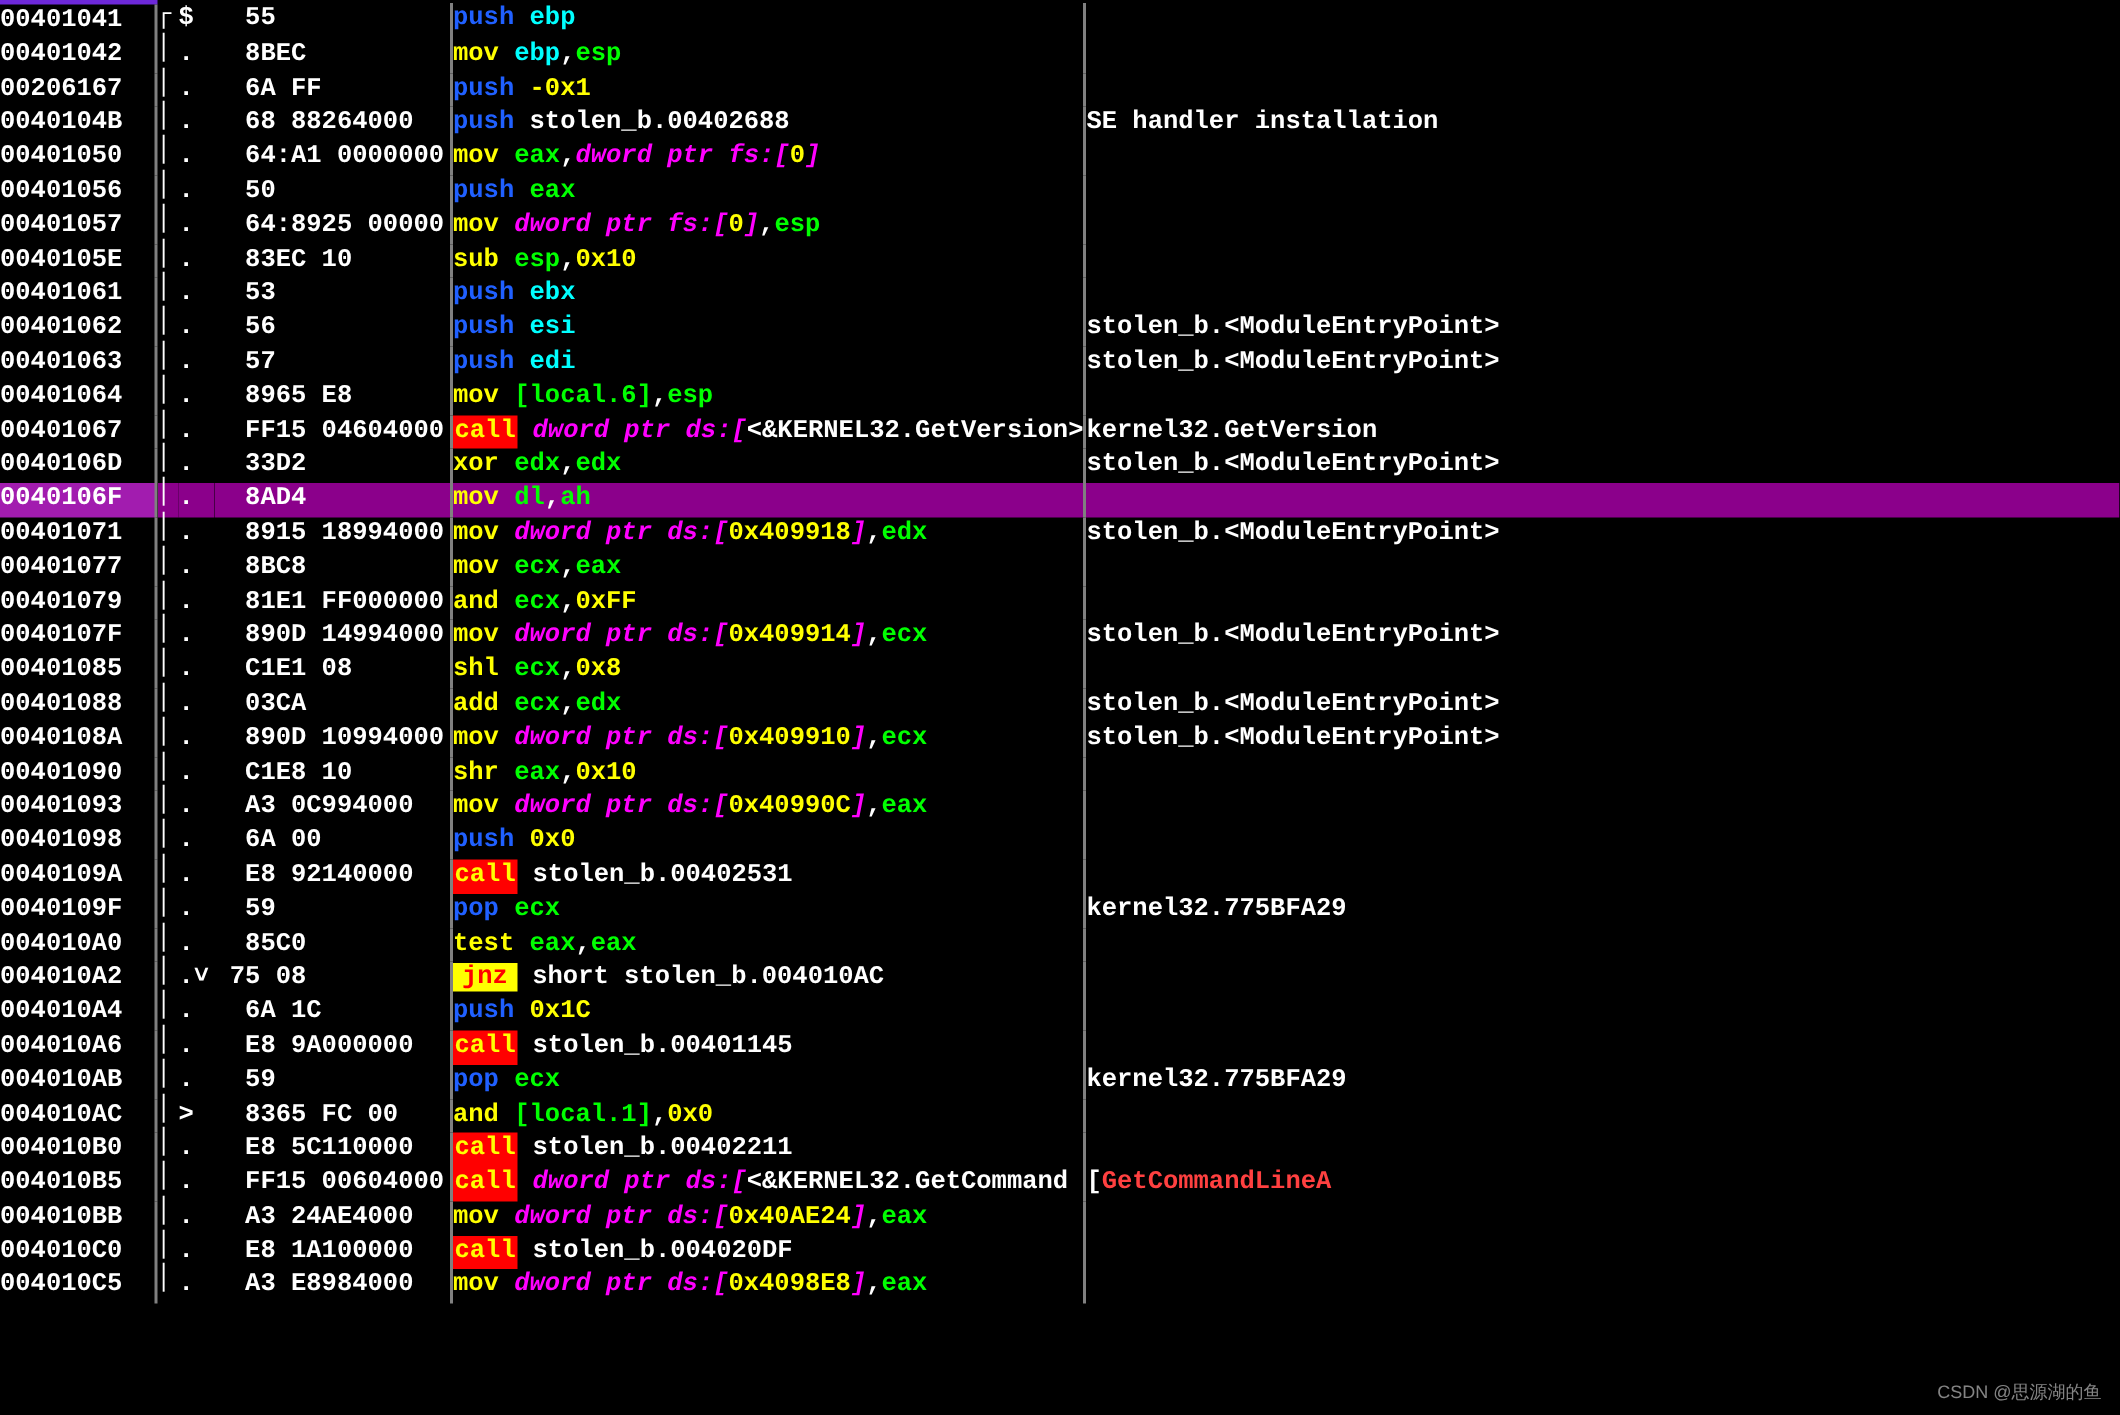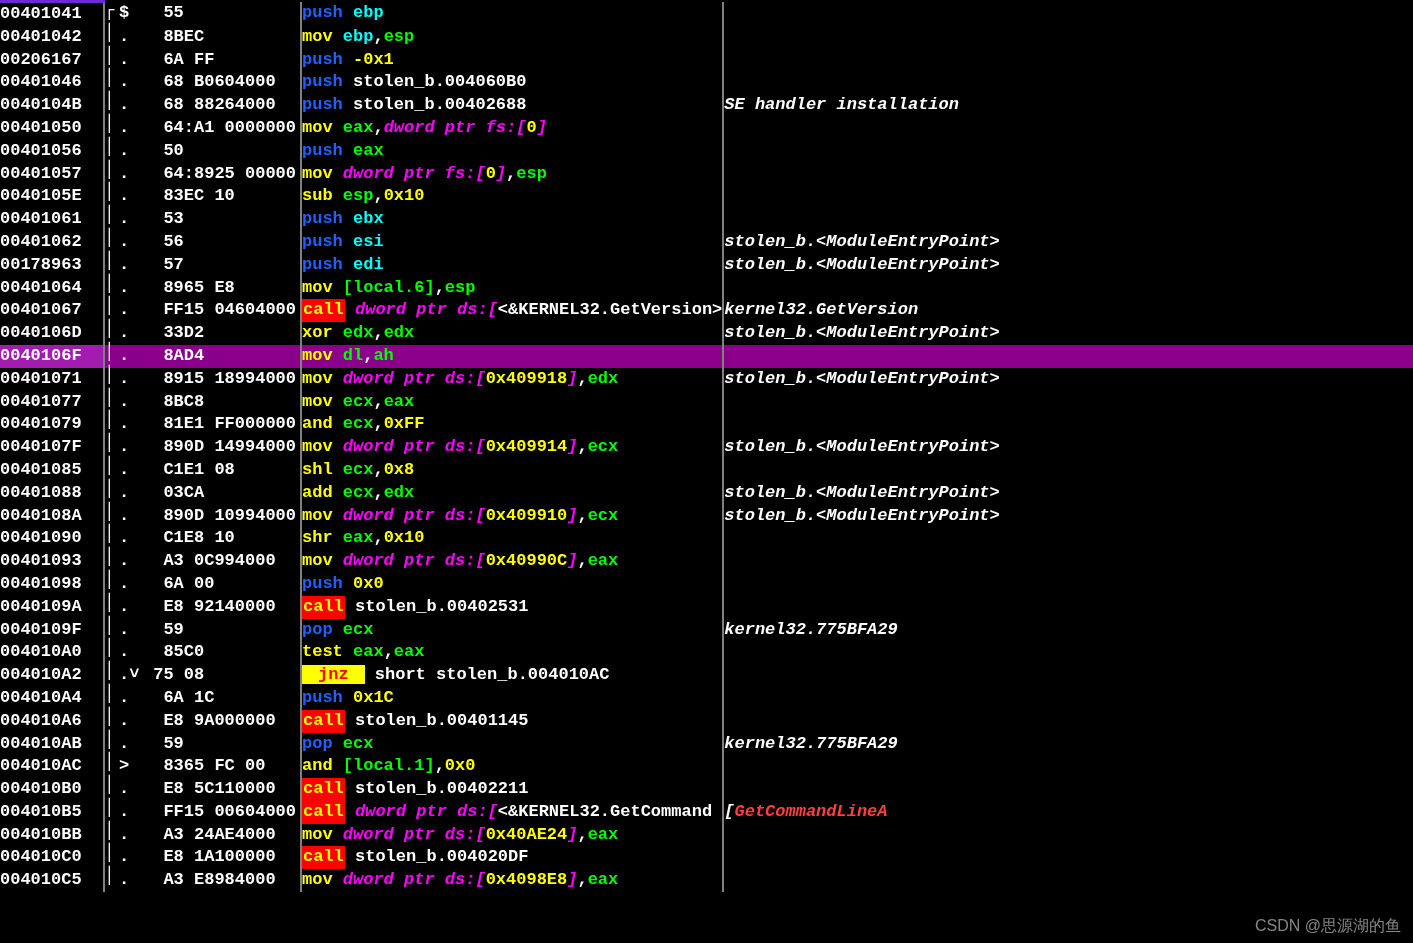--- a/index.html
+++ b/index.html
@@ -50,43 +50,42 @@
   }
   .col-disasm {
     width: 406px;
     border-right: 2px solid #808080;
     padding-left: 2px;
     overflow: hidden;
   }
   .col-comment {
     padding-left: 18px;
     color: #fff;
-    font-style: italic;
   }
   .row-top .col-addr { border-top: 3px solid #6d28d9; }
   .row-sel td { background: #8b008b; }
   .row-sel .col-addr { background: #a21caf; }
   
   .tk-mnem-blue { color: #2060ff; }
   .tk-mnem-yellow { color: #ffff00; }
   .tk-reg-green { color: #00ff00; }
   .tk-reg-cyan { color: #00ffff; }
   .tk-num { color: #ffff00; }
   .tk-text { color: #fff; }
   .tk-call { background: #ff0000; color: #ffff00; padding: 4px 1px; }
-  .tk-jnz { background: #ffff00; color: #ff0000; padding: 0 16px; }
+  .tk-jnz { background: #ffff00; color: #ff0000; padding: 0 6px; }
   .tk-memptr { color: #ff00ff; font-style: italic; }
   .tk-local { color: #00ff00; }
   .tk-comment-red { color: #ff4040; }
   .watermark {
     position: absolute;
     right: 12px;
     bottom: 6px;
     color: rgba(220,220,220,0.6);
-    font-size: 16px;
+    font-size: 12px;
     font-family: sans-serif;
     font-weight: normal;
     margin-top: 43px;
   }
   .entry-mark {
     position: absolute;
     left: -1px;
     top: -2px;
     font-size: 17px;
     color: #fff;
@@ -115,28 +114,20 @@
       </tr>
       <tr>
         <td class="col-addr">00206167</td>
         <td class="col-mark"><span class="entry-mark" style="top: -4px;">│</span></td>
         <td class="col-dot">.</td>
         <td class="col-hex">  6A FF</td>
         <td class="col-disasm"><span class="tk-mnem-blue">push </span><span class="tk-num">-0x1</span></td>
         <td class="col-comment"></td>
       </tr>
       <tr>
-        <td class="col-addr">00401046</td>
-        <td class="col-mark"><span class="entry-mark" style="top: -4px;">│</span></td>
-        <td class="col-dot">.</td>
-        <td class="col-hex">  68 B0604000</td>
-        <td class="col-disasm"><span class="tk-mnem-blue">push </span><span class="tk-text">stolen_b.004060B0</span></td>
-        <td class="col-comment"></td>
-      </tr>
-      <tr>
         <td class="col-addr">0040104B</td>
         <td class="col-mark"><span class="entry-mark" style="top: -4px;">│</span></td>
         <td class="col-dot">.</td>
         <td class="col-hex">  68 88264000</td>
         <td class="col-disasm"><span class="tk-mnem-blue">push </span><span class="tk-text">stolen_b.00402688</span></td>
         <td class="col-comment">SE handler installation</td>
       </tr>
       <tr>
         <td class="col-addr">00401050</td>
         <td class="col-mark"><span class="entry-mark" style="top: -4px;">│</span></td>
@@ -179,21 +170,21 @@
       </tr>
       <tr>
         <td class="col-addr">00401062</td>
         <td class="col-mark"><span class="entry-mark" style="top: -4px;">│</span></td>
         <td class="col-dot">.</td>
         <td class="col-hex">  56</td>
         <td class="col-disasm"><span class="tk-mnem-blue">push </span><span class="tk-reg-cyan">esi</span></td>
         <td class="col-comment">stolen_b.&lt;ModuleEntryPoint&gt;</td>
       </tr>
       <tr>
-        <td class="col-addr">00178963</td>
+        <td class="col-addr">00401063</td>
         <td class="col-mark"><span class="entry-mark" style="top: -4px;">│</span></td>
         <td class="col-dot">.</td>
         <td class="col-hex">  57</td>
         <td class="col-disasm"><span class="tk-mnem-blue">push </span><span class="tk-reg-cyan">edi</span></td>
         <td class="col-comment">stolen_b.&lt;ModuleEntryPoint&gt;</td>
       </tr>
       <tr>
         <td class="col-addr">00401064</td>
         <td class="col-mark"><span class="entry-mark" style="top: -4px;">│</span></td>
         <td class="col-dot">.</td>

